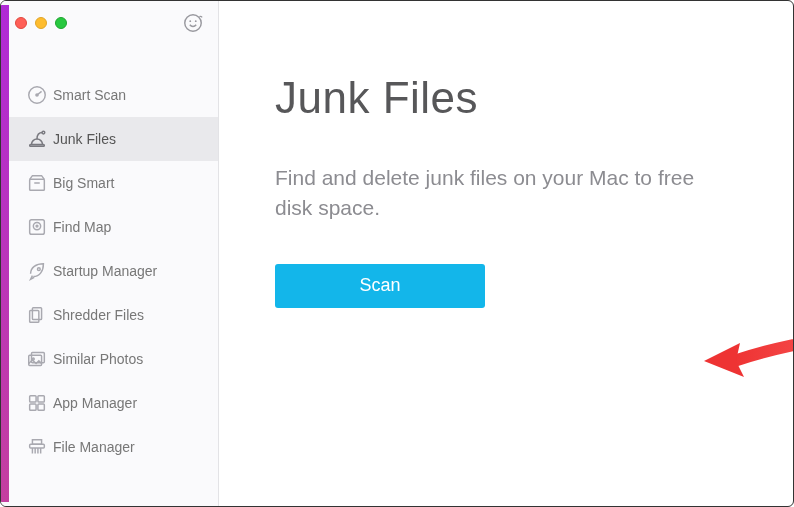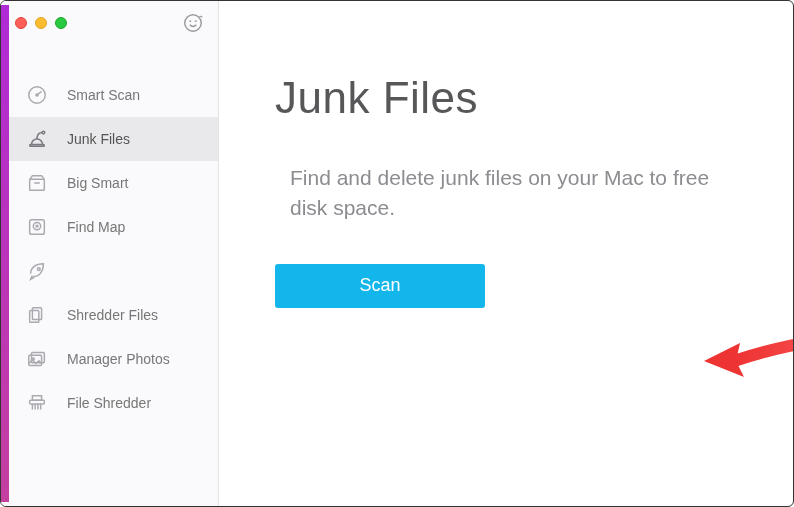--- a/index.html
+++ b/index.html
@@ -9,26 +9,26 @@
   .window { display: flex; height: 100%; }
   .sidebar { width: 218px; height: 100%; background: #fafafc; border-right: 1px solid #e3e3e6; display: flex; flex-direction: column; }
   .titlebar { height: 44px; display: flex; align-items: center; padding: 0 14px; position: relative; }
   .traffic { display: flex; gap: 8px; }
   .dot { width: 12px; height: 12px; border-radius: 50%; }
   .dot.red { background: #ff5f57; border: 1px solid #e1483f; }
   .dot.yellow { background: #febc2e; border: 1px solid #e0a528; }
   .dot.green { background: #28c840; border: 1px solid #1fa52f; }
   .support-icon { margin-left: auto; color: #9a9aa0; }
   .nav { padding-top: 28px; }
-  .nav-item { display: flex; align-items: center; gap: 18px; height: 44px; padding: 0 16px 0 24px; color: #777; font-size: 14px; cursor: pointer; }
+  .nav-item { display: flex; align-items: center; gap: 4px; height: 44px; padding: 0 16px 0 24px; color: #777; font-size: 14px; cursor: pointer; }
   .nav-item .ic { width: 24px; height: 24px; display: flex; align-items: center; justify-content: center; }
   .nav-item.active { background: #e9e9ec; color: #555; }
   .main { flex: 1; padding: 72px 56px 0 56px; position: relative; }
   .heading { font-size: 44px; font-weight: 300; color: #575759; letter-spacing: .5px; }
-  .subtitle { margin-top: 40px; font-size: 21px; font-weight: 300; color: #8c8c91; line-height: 1.45; max-width: 460px; margin-left: 15px; }
+  .subtitle { margin-top: 40px; font-size: 21px; font-weight: 300; color: #8c8c91; line-height: 1.45; max-width: 460px; }
   .scan-btn { margin-top: 40px; width: 210px; height: 44px; background: #13b6ea; color: #fff; font-size: 18px; font-weight: 400; border: none; border-radius: 3px; cursor: pointer; }
   svg { display: block; }
   .arrow-annot { position: absolute; left: 485px; top: 322px; pointer-events: none; }
 </style>
 </head>
 <body>
 
 <div class="mac-accent"></div>
 
 <div class="window">
@@ -99,20 +99,21 @@
       </div>
 
       <div class="nav-item">
         <span class="ic">
           <svg width="22" height="22" viewBox="0 0 24 24" fill="none" stroke="#a9a9b0" stroke-width="1.6">
             <path d="M5 15c0-7 6-11 14-11 0 8-4 14-11 14"></path>
               <circle cx="14" cy="10" r="1.5"></circle>
             <path d="M7 17l-2 4 4-2"></path>
           </svg>
         </span>
+        <span>Startup Manager</span>
       </div>
 
       <div class="nav-item">
         <span class="ic">
           <svg width="22" height="22" viewBox="0 0 24 24" fill="none" stroke="#a9a9b0" stroke-width="1.6">
             <rect x="7" y="4" width="10" height="13" rx="1"></rect>
               <rect x="4" y="7" width="10" height="13" rx="1"></rect>
           </svg>
         </span>
         <span>Shredder Files</span>
@@ -120,33 +121,44 @@
 
       <div class="nav-item">
         <span class="ic">
           <svg width="22" height="22" viewBox="0 0 24 24" fill="none" stroke="#a9a9b0" stroke-width="1.6">
             <rect x="6" y="5" width="14" height="11" rx="1"></rect>
               <rect x="3" y="8" width="14" height="11" rx="1"></rect>
             <circle cx="8" cy="12" r="1"></circle>
               <path d="M3 17l4-4 4 4 3-3 3 3"></path>
           </svg>
         </span>
-        <span>Manager Photos</span>
+        <span>Similar Photos</span>
       </div>
 
+      <div class="nav-item">
+        <span class="ic">
+          <svg width="22" height="22" viewBox="0 0 24 24" fill="none" stroke="#a9a9b0" stroke-width="1.6">
+            <rect x="4" y="4" width="7" height="7" rx="1"></rect>
+              <rect x="13" y="4" width="7" height="7" rx="1"></rect>
+            <rect x="4" y="13" width="7" height="7" rx="1"></rect>
+              <rect x="13" y="13" width="7" height="7" rx="1"></rect>
+          </svg>
+        </span>
+        <span>App Manager</span>
+      </div>
 
       <div class="nav-item">
         <span class="ic">
           <svg width="22" height="22" viewBox="0 0 24 24" fill="none" stroke="#a9a9b0" stroke-width="1.6">
             <rect x="4" y="9" width="16" height="4" rx="1"></rect>
               <path d="M7 4h10v5H7z"></path>
             <path d="M7 13v6M10 13v6M13 13v6M16 13v6"></path>
           </svg>
         </span>
-        <span>File Shredder</span>
+        <span>File Manager</span>
       </div>
 
     </div>
   </div>
 
   <div class="main">
     <h1 class="heading">Junk Files</h1>
     <p class="subtitle">Find and delete junk files on your Mac to free disk space.</p>
     <button class="scan-btn">Scan</button>
 

